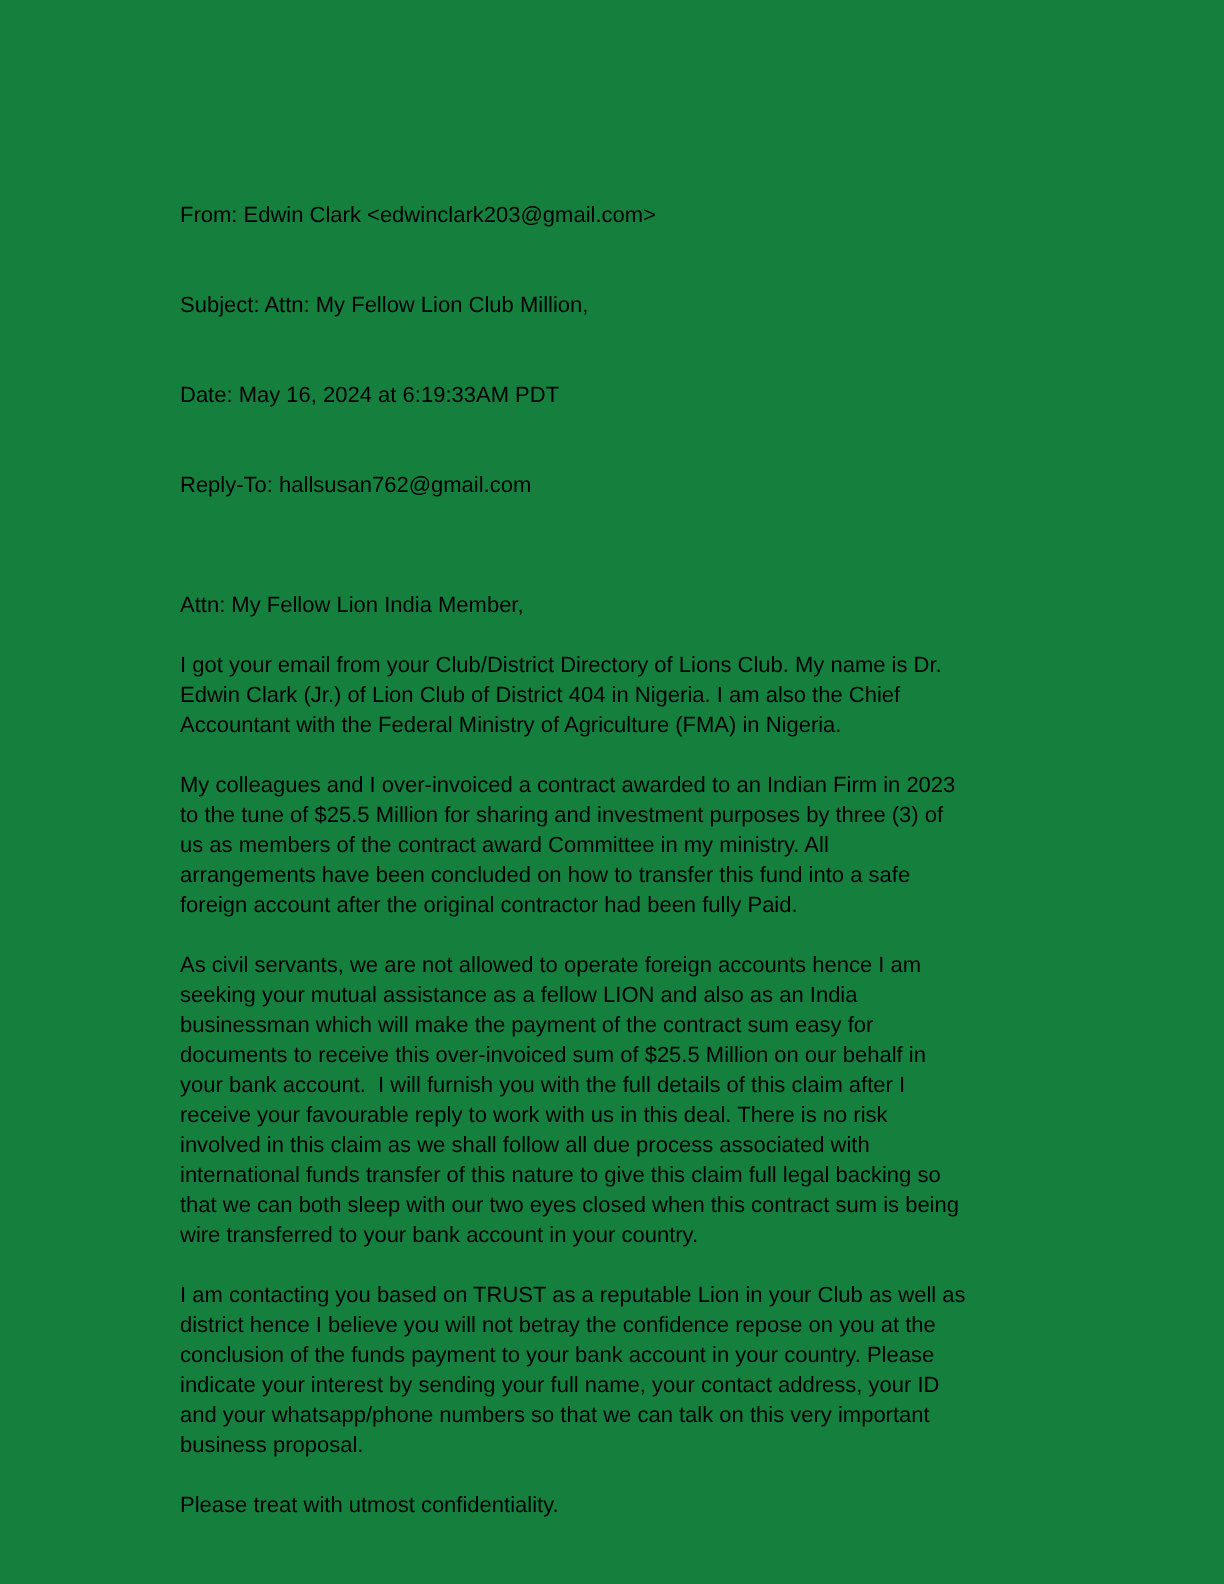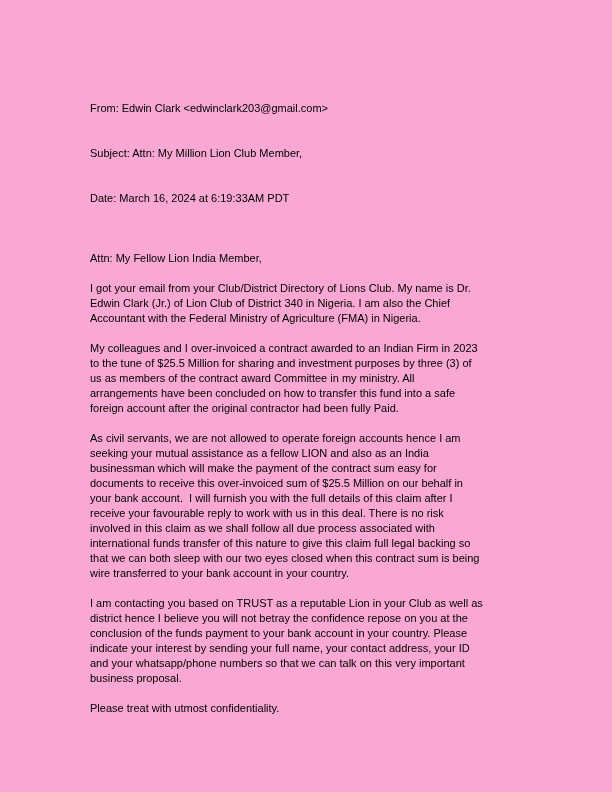--- a/index.html
+++ b/index.html
@@ -4,21 +4,21 @@
 <style>
   html, body {
     margin: 0;
     padding: 0;
     background: #ffffff;
   }
   .page {
     position: relative;
     width: 612px;
     height: 792px;
-    background: #f9a8d4;
+    background: #15803d;
     overflow: hidden;
     font-family: "Liberation Sans", "DejaVu Sans", sans-serif;
     font-size: 11px;
     line-height: 15px;
     color: #000000;
   }
   .email-body {
     position: absolute;
     left: 90px;
     top: 71px;
@@ -33,28 +33,29 @@
   }
 </style>
 </head>
 <body>
 
 <div class="page">
   <div class="email-body">
 
     <div class="block">
       <div class="line">From: Edwin Clark &lt;edwinclark203@gmail.com&gt;</div>
-      <div class="line">Subject: Attn: My Million Lion Club Member,</div>
-      <div class="line">Date: March 16, 2024 at 6:19:33AM PDT</div>
+      <div class="line">Subject: Attn: My Fellow Lion Club Million,</div>
+      <div class="line">Date: May 16, 2024 at 6:19:33AM PDT</div>
+      <div class="line">Reply-To: hallsusan762@gmail.com</div>
     </div>
 
     <div class="block">Attn: My Fellow Lion India Member,</div>
 
     <div class="block">I got your email from your Club/District Directory of Lions Club. My name is Dr.
-Edwin Clark (Jr.) of Lion Club of District 340 in Nigeria. I am also the Chief
+Edwin Clark (Jr.) of Lion Club of District 404 in Nigeria. I am also the Chief
 Accountant with the Federal Ministry of Agriculture (FMA) in Nigeria.</div>
 
     <div class="block">My colleagues and I over-invoiced a contract awarded to an Indian Firm in 2023
 to the tune of $25.5 Million for sharing and investment purposes by three (3) of
 us as members of the contract award Committee in my ministry. All
 arrangements have been concluded on how to transfer this fund into a safe
 foreign account after the original contractor had been fully Paid.</div>
 
     <div class="block">As civil servants, we are not allowed to operate foreign accounts hence I am
 seeking your mutual assistance as a fellow LION and also as an India

